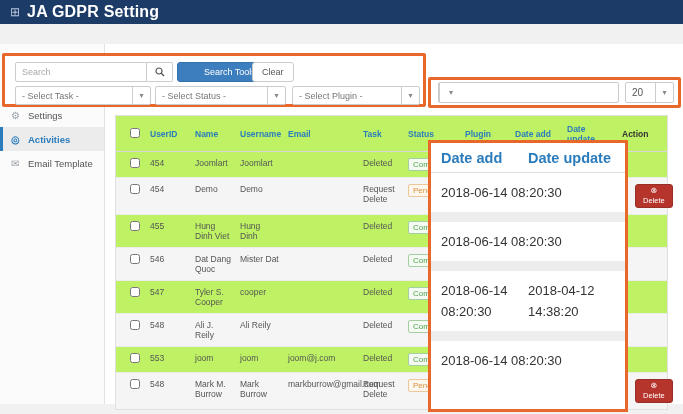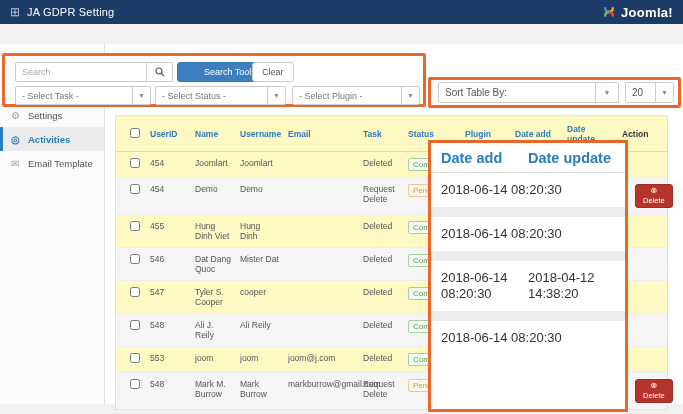--- a/index.html
+++ b/index.html
@@ -4,21 +4,21 @@
 <style>
   html,body{margin:0;padding:0;}
   .stage{position:relative;width:683px;height:414px;overflow:hidden;
          background:#f1f1f1;font-family:"Liberation Sans",sans-serif;
          -webkit-font-smoothing:antialiased;}
 
   
   .topbar{position:absolute;left:0;top:0;width:683px;height:24px;background:#1c3b66;
           display:flex;align-items:center;padding:0 10px;box-sizing:border-box;}
   .topbar .appicon{color:#b9c6dd;font-size:12px;line-height:1;margin-right:7px;}
-  .topbar .title{color:#fff;font-size:11px;font-weight:normal;letter-spacing:.2px;}
+  .topbar .title{color:#fff;font-size:16px;font-weight:bold;letter-spacing:.2px;}
   .brand{margin-left:auto;display:flex;align-items:center;gap:4px;}
   .brand .word{color:#fff;font-size:13px;font-weight:bold;letter-spacing:.3px;}
 
   
   .tabstub-a{position:absolute;left:0;top:44px;width:72px;height:10px;background:#fbfbfb;border:1px solid #e2e2e2;border-bottom:none;box-sizing:border-box;}
   .tabstub-b{position:absolute;left:73px;top:44px;width:29px;height:10px;background:#e3e3e3;border:1px solid #d5d5d5;border-bottom:none;box-sizing:border-box;}
 
   
   .content{position:absolute;left:105px;top:44px;width:578px;height:360px;background:#fff;}
   .sidebar{position:absolute;left:0;top:44px;width:105px;height:360px;background:#fbfbfb;
@@ -56,21 +56,21 @@
               align-items:center;justify-content:center;color:#888;font-size:8px;}
   .sel-task{left:10px;top:30px;width:136px;gap:16px;}
   .sel-status{left:150px;top:30px;width:131px;}
   .sel-plugin{left:287px;top:30px;width:128px;}
   .sel-sort{left:7px;top:2px;width:181px;height:21px;font-size:10px;color:#555;}
   .sel-sort .caret{width:22px;}
   .sel-size{left:194px;top:2px;width:49px;height:21px;font-size:10px;color:#555;}
 
   
   .tablewrap{position:absolute;left:115px;top:115px;width:553px;min-height:287px;
-             background:#fef9c3;border:1px solid #e0e0e0;box-sizing:border-box;}
+             background:#bef264;border:1px solid #e0e0e0;box-sizing:border-box;}
   table{border-collapse:collapse;table-layout:fixed;width:551px;}
   th{font-size:8.5px;color:#2a7cbc;text-align:left;padding:8px 4px 7px 4px;
      border-bottom:1px solid #d8d8d8;font-weight:bold;cursor:pointer;}
   th.plain{color:#333;cursor:default;}
   td{font-size:8.5px;color:#555;padding:6px 4px;vertical-align:top;border-top:1px solid #ececec;}
   tr.stripe td{background:#f5f5f5;}
   td.ck,th.ck{padding-left:14px;}
   input[type=checkbox]{width:10px;height:10px;margin:0;}
   .email{white-space:nowrap;}
   .badge{display:inline-block;font-size:8px;padding:1px 4px;border-radius:2px;white-space:nowrap;}
@@ -81,40 +81,31 @@
               font-size:7.5px;padding:2px 7px;cursor:pointer;font-family:inherit;line-height:1.2;}
   .btn-delete .dic{font-size:8px;line-height:8px;}
   td.act{padding-left:17px;}
 
   
   .callout{position:absolute;left:428px;top:140px;width:200px;height:272px;z-index:50;
            border:3px solid #e8682c;background:#fff;box-sizing:border-box;overflow:hidden;}
   .ov-head{display:flex;padding:7px 10px 6px 10px;border-bottom:1px solid #ddd;}
   .ov-head div{flex:1;font-size:14.5px;font-weight:bold;color:#2a7cbc;}
   .ov-row{display:flex;padding:9px 10px;}
-  .ov-row div{flex:1;font-size:13px;color:#333;line-height:16px;width:85px;}
+  .ov-row div{flex:1;font-size:13px;color:#333;line-height:21px;width:85px;}
   .ov-sep{height:10px;background:#ededed;}
 </style>
 </head>
 <body>
 
 <div class="stage">
 
   <div class="topbar">
     <span class="appicon">⊞</span>
     <span class="title">JA GDPR Setting</span>
-    <div class="brand">
-      <svg width="16" height="16" viewBox="0 0 16 16">
-        <path d="M7.6 7.6 Q4.2 7.6 4.2 4.2" fill="none" stroke="#5091cd" stroke-width="2.3" stroke-linecap="round"></path>
-        <path d="M8.4 7.6 Q11.8 7.6 11.8 4.2" fill="none" stroke="#f9a541" stroke-width="2.3" stroke-linecap="round"></path>
-        <path d="M7.6 8.4 Q4.2 8.4 4.2 11.8" fill="none" stroke="#7ac143" stroke-width="2.3" stroke-linecap="round"></path>
-        <path d="M8.4 8.4 Q11.8 8.4 11.8 11.8" fill="none" stroke="#f44321" stroke-width="2.3" stroke-linecap="round"></path>
-      </svg>
-      <span class="word">Joomla!</span>
-    </div>
   </div>
 
   <div class="tabstub-a"></div>
   <div class="tabstub-b"></div>
 
   <div class="content"></div>
 
   <div class="sidebar">
     <div class="side-item">
       <span class="ic">⚙</span>
@@ -305,21 +296,20 @@
       <span class="caret">▾</span>
     </div>
     <div class="sel sel-plugin">
       <span class="val">- Select Plugin -</span>
       <span class="caret">▾</span>
     </div>
   </div>
 
   <div class="hl hl-sort">
     <div class="sel sel-sort">
-      <span class="val">Sort Table By:</span>
       <span class="caret">▾</span>
     </div>
     <div class="sel sel-size">
       <span class="val">20</span>
       <span class="caret">▾</span>
     </div>
   </div>
 
   <div class="callout">
     <div class="ov-head">

